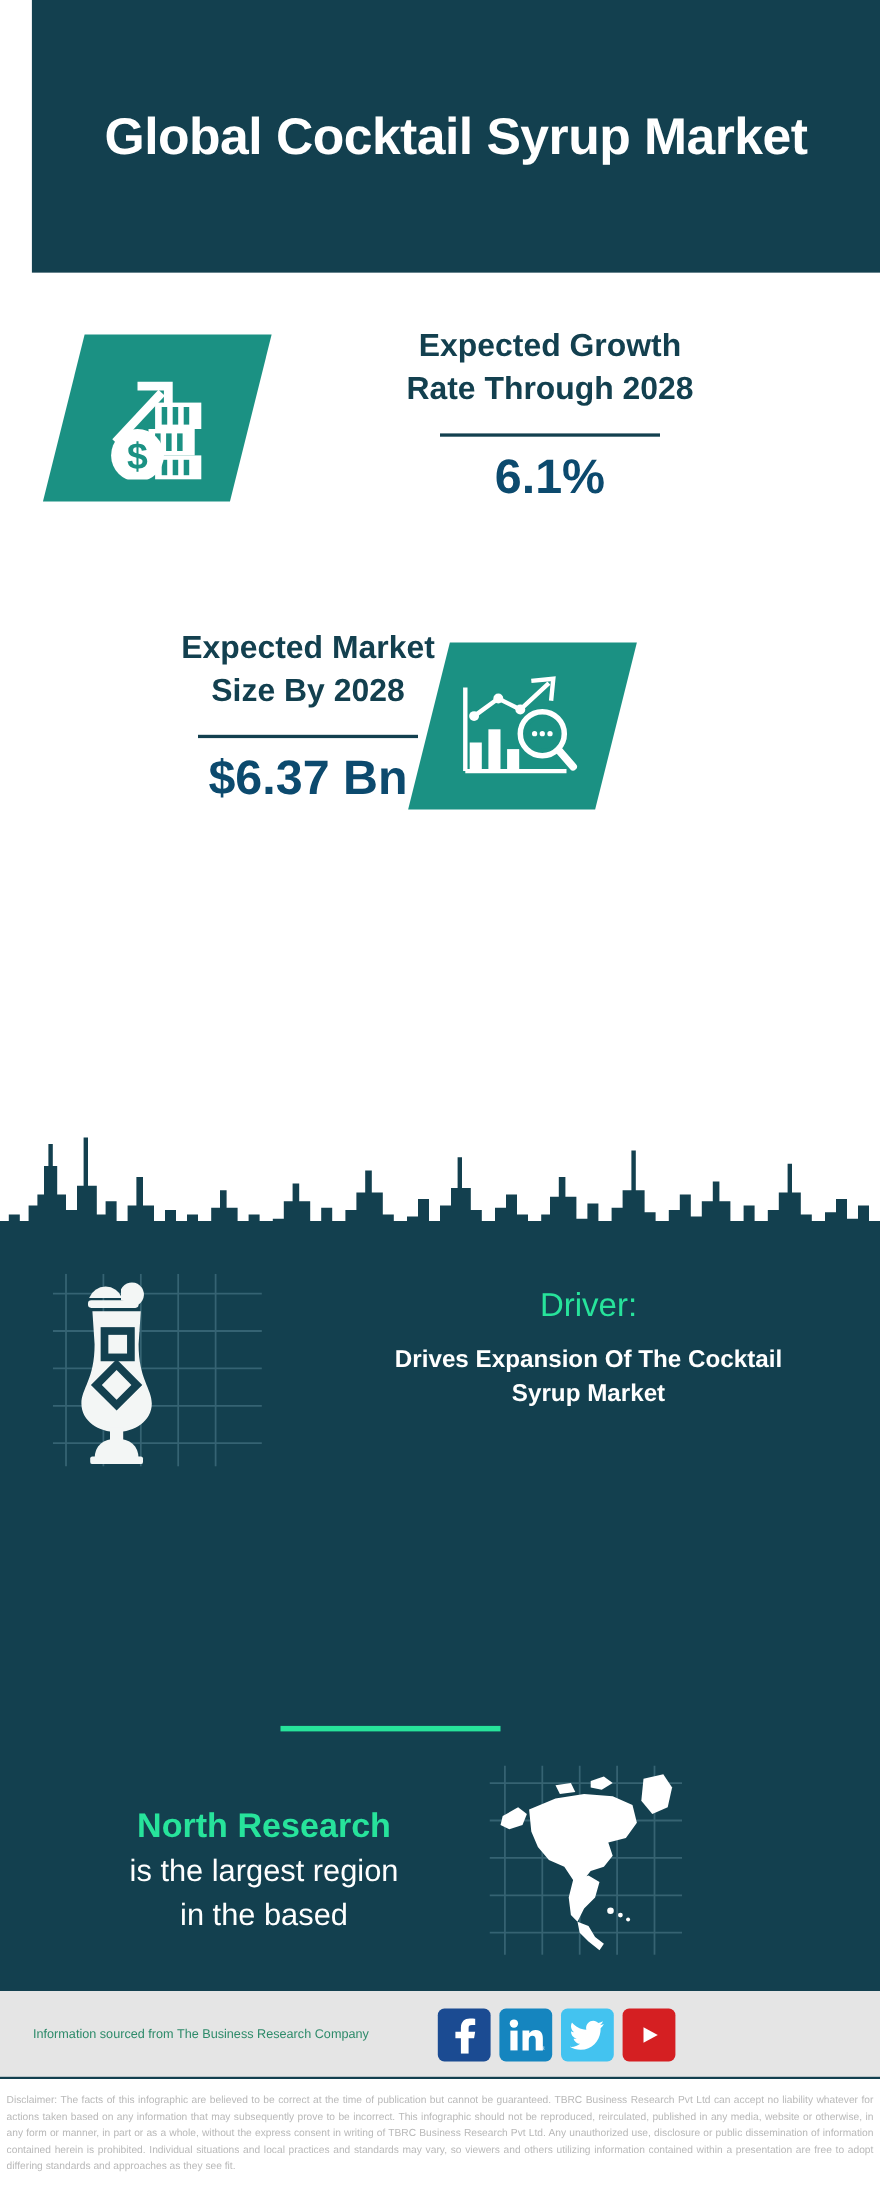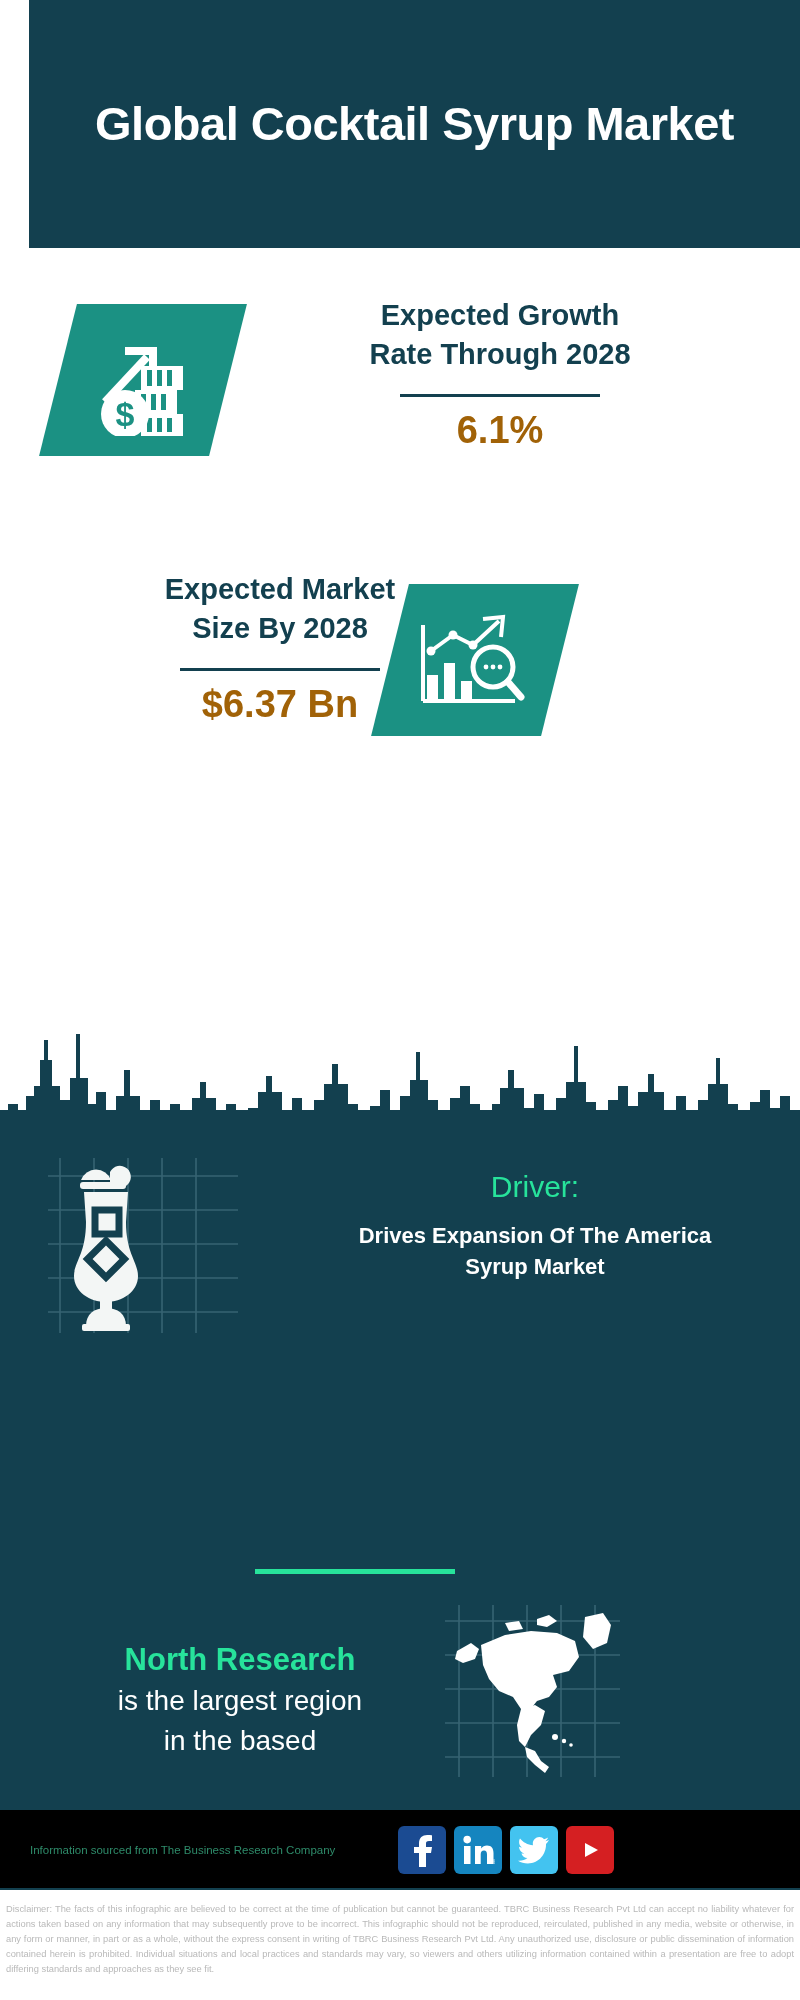--- a/index.html
+++ b/index.html
@@ -98,22 +98,22 @@
     font-weight: bold;
     line-height: 1.36;
   }
   .stat-rule {
     width: 200px;
     height: 3px;
     background: #13404f;
     margin: 19px auto 14px auto;
   }
   .stat-value {
-    color: #a16207;
-    font-size: 38px;
+    color: #0c4a6e;
+    font-size: 44px;
     font-weight: bold;
     line-height: 1.05;
   }
 
   
   .skyline-wrap {
     position: absolute;
     left: 0;
     top: 1000px;
     width: 800px;
@@ -197,21 +197,21 @@
     height: 175px;
   }
 
   
   .footer {
     position: absolute;
     left: 0;
     top: 1810px;
     width: 800px;
     height: 80px;
-    background: #000000;
+    background: #e5e5e5;
     display: flex;
     align-items: center;
   }
   .footer-text {
     margin-left: 30px;
     width: 360px;
   }
   .footer-line {
     color: #2e8b6a;
     font-size: 11.5px;
@@ -389,21 +389,21 @@
           <rect x="34" y="166" width="48" height="7" rx="2"></rect>
         </g>
 
         <rect x="47" y="52" width="24" height="24" fill="none" stroke="#13404f" stroke-width="7"></rect>
         <rect x="45" y="88" width="26" height="26" fill="none" stroke="#13404f" stroke-width="7" transform="rotate(45 58 101)"></rect>
       </svg>
     </div>
 
     <div class="driver-section">
       <div class="driver-heading">Driver:</div>
-      <div class="driver-text">Drives Expansion Of The America</div>
+      <div class="driver-text">Drives Expansion Of The Cocktail</div>
       <div class="driver-text">Syrup Market</div>
     </div>
 
     <div class="mint-divider"></div>
 
     <div class="region-section">
       <div class="region-name">North Research</div>
       <div class="region-sub">is the largest region</div>
       <div class="region-sub">in the based</div>
     </div>

